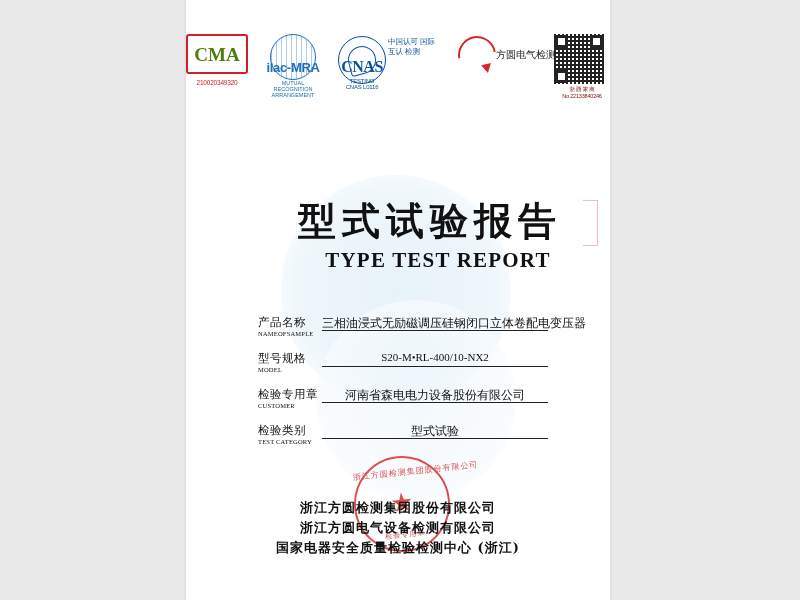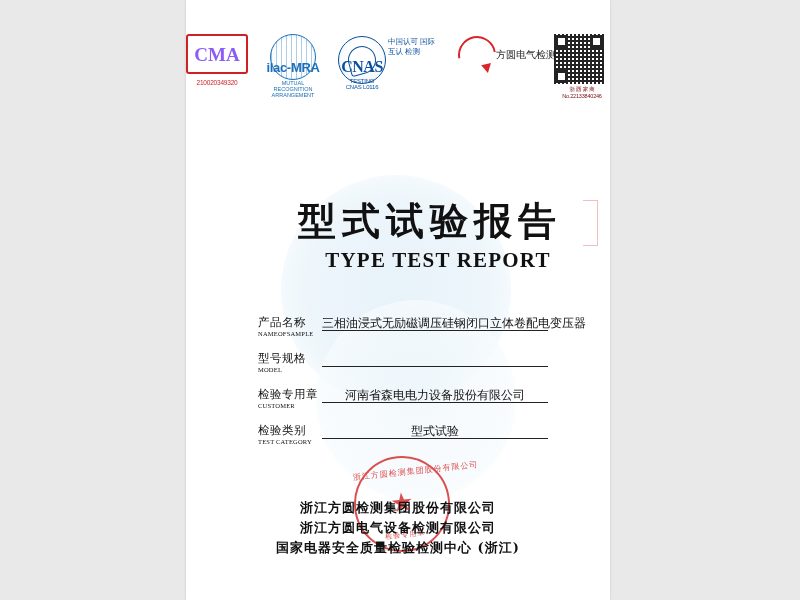--- a/index.html
+++ b/index.html
@@ -66,21 +66,21 @@
 
   
   .cma-box {
     width: 62px; height: 40px;
     border: 2px solid #cf2026;
     border-radius: 3px;
     display: flex; align-items: center; justify-content: center;
     box-sizing: border-box;
   }
   .cma-text {
-    color: #8b5cf6;
+    color: #4d7c0f;
     font-family: "Liberation Serif", serif;
     font-weight: bold;
     font-size: 19px;
     letter-spacing: 0px;
     line-height: 1;
   }
   .cma-no {
     color: #cf2026;
     font-size: 6.5px;
     margin-top: 5px;
@@ -448,20 +448,21 @@
       <div class="field">
         <div class="field-label">产品名称</div>
         <div class="field-sub">NAMEOFSAMPLE</div>
         <div class="field-value">三相油浸式无励磁调压硅钢闭口立体卷配电变压器</div>
         <div class="field-line"></div>
       </div>
 
       <div class="field">
         <div class="field-label">型号规格</div>
         <div class="field-sub">MODEL</div>
+        <div class="field-value en">S20-M•RL-400/10-NX2</div>
         <div class="field-line"></div>
       </div>
 
       <div class="field">
         <div class="field-label">检验专用章</div>
         <div class="field-sub">CUSTOMER</div>
         <div class="field-value">河南省森电电力设备股份有限公司</div>
         <div class="field-line"></div>
       </div>
 

